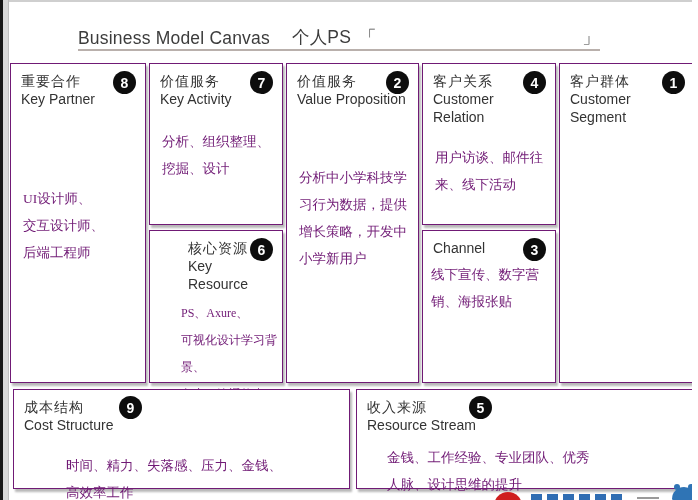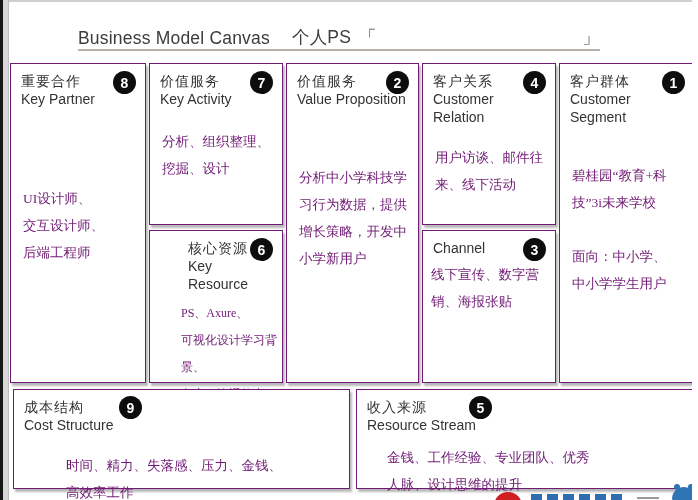--- a/index.html
+++ b/index.html
@@ -152,25 +152,20 @@
     <div class="box-body">线下宣传、数字营
 销、海报张贴</div>
   </div>
 
   <div class="box" id="customer-segment">
     <div class="box-header">
       <div class="h-zh">客户群体</div>
       <div class="h-en">Customer Segment</div>
     </div>
     <div class="badge">1</div>
-    <div class="box-body">碧桂园“教育+科
-技”3i未来学校
-
-面向：中小学、
-中小学学生用户</div>
   </div>
 
   <div class="box" id="cost-structure">
     <div class="box-header">
       <div class="h-zh">成本结构</div>
       <div class="h-en">Cost Structure</div>
     </div>
     <div class="badge">9</div>
     <div class="box-body">时间、精力、失落感、压力、金钱、
 高效率工作</div>

